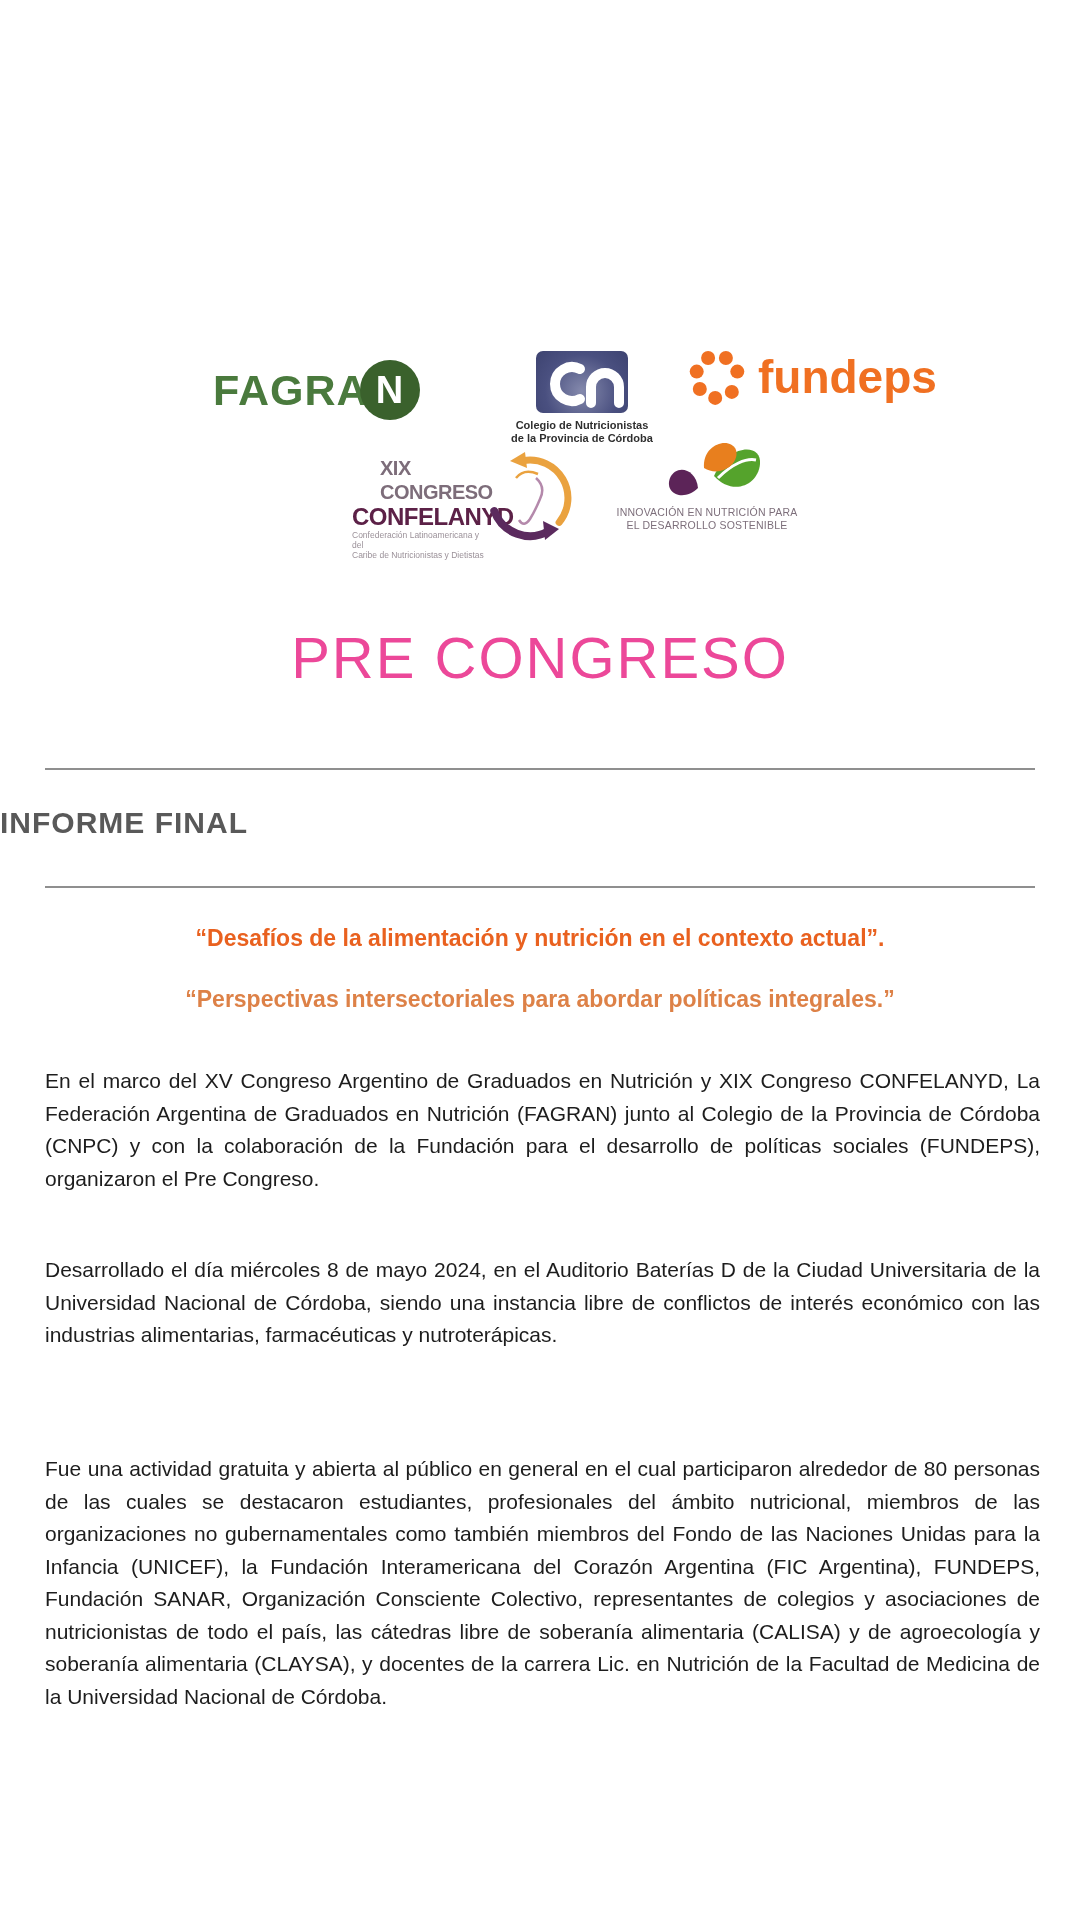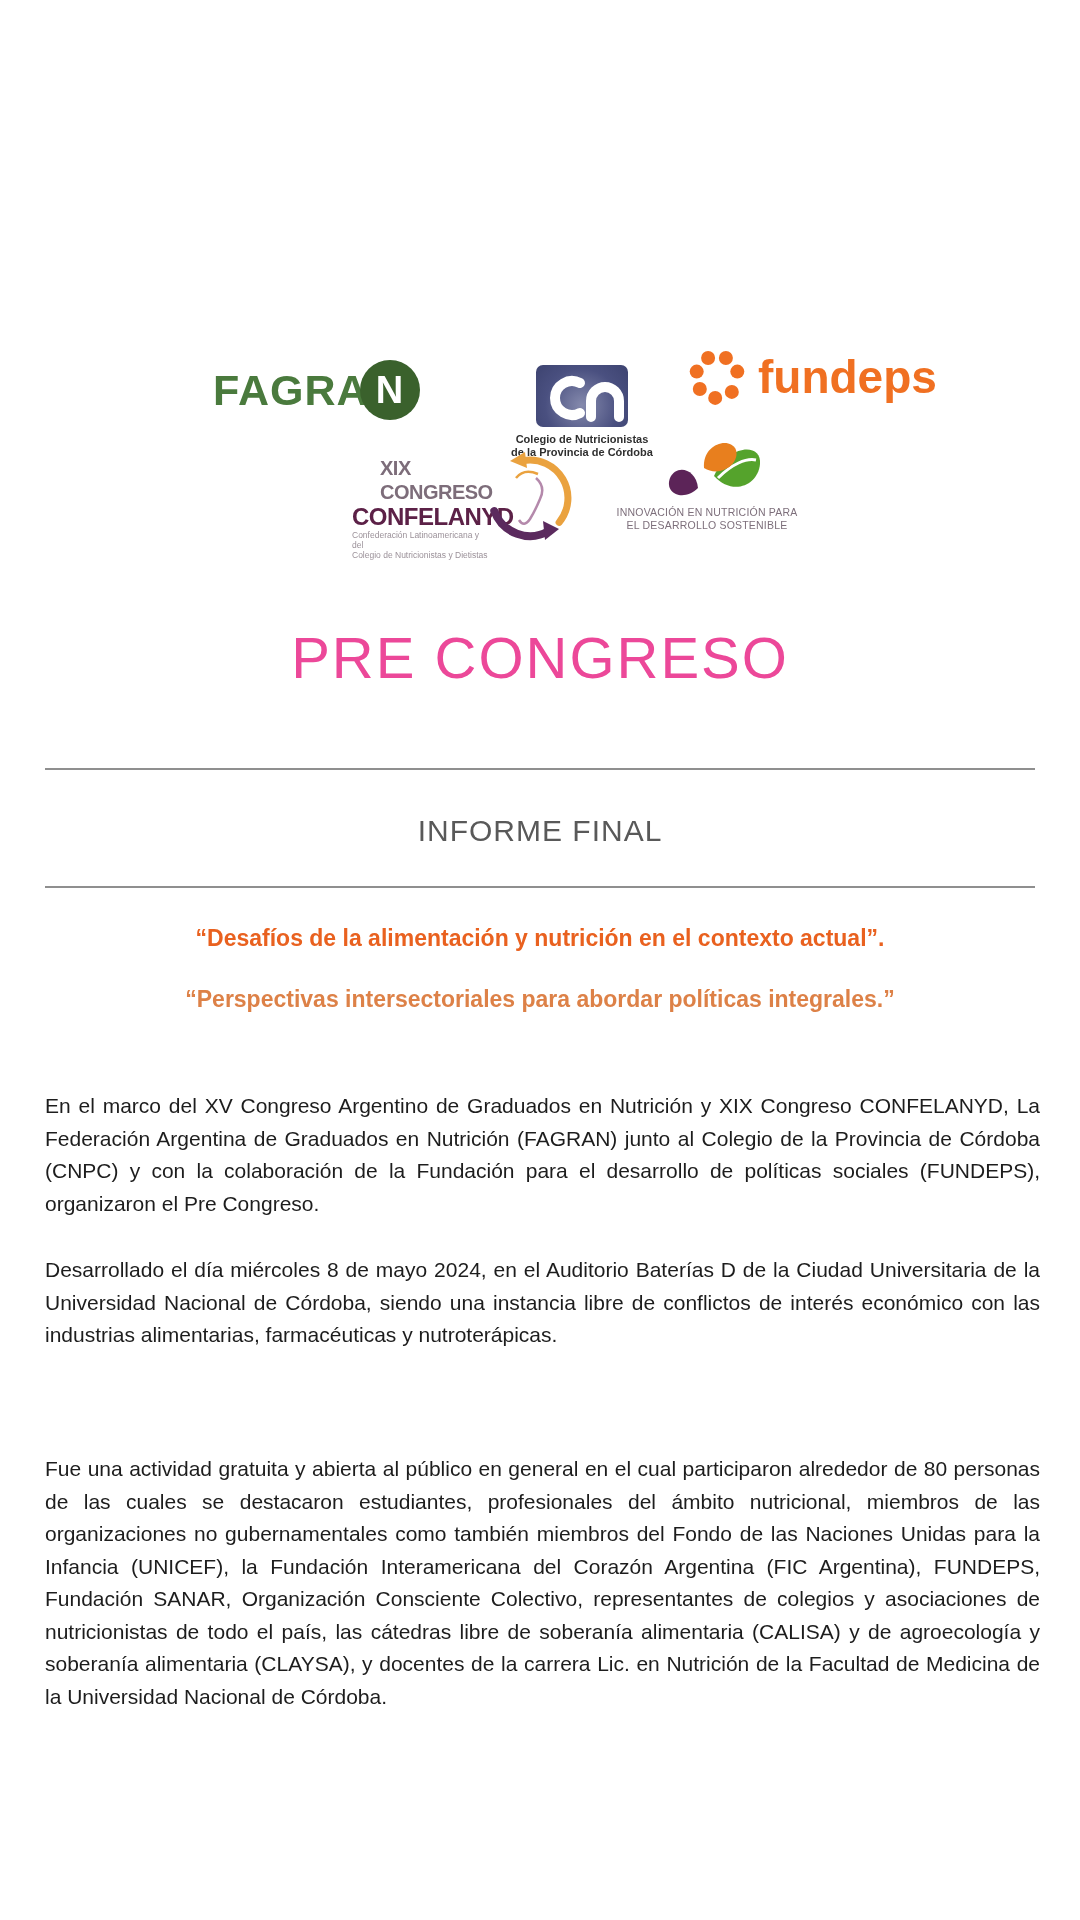--- a/index.html
+++ b/index.html
@@ -9,50 +9,50 @@
     background:#ffffff;
     font-family:"Liberation Sans",sans-serif;
     overflow:hidden;
   }
   
   .fagran{position:absolute;left:213px;top:360px;display:flex;align-items:center;}
   .fagran-text{font-size:43px;font-weight:700;color:#4a7a3d;letter-spacing:1px;}
   .fagran-circle{width:60px;height:60px;border-radius:50%;background:#3a612c;margin-left:-9px;
     display:flex;align-items:center;justify-content:center;}
   .fagran-circle span{color:#ffffff;font-size:38px;font-weight:700;}
-  .cn{position:absolute;left:536px;top:365px;width:92px;text-align:center;}
+  .cn{position:absolute;left:536px;top:351px;width:92px;text-align:center;}
   .cn-box{width:92px;height:62px;border-radius:7px;
     background:radial-gradient(circle at 50% 65%, #858aad 0%, #4a5080 60%, #3d4370 100%);}
   .cn-caption{width:176px;margin-left:-42px;margin-top:6px;font-size:11px;font-weight:700;
     color:#2f2f2f;line-height:13px;}
   .fundeps{position:absolute;left:686px;top:346px;display:flex;align-items:center;}
   .fundeps-text{margin-left:10px;font-size:46px;font-weight:700;color:#f07022;letter-spacing:0;}
   .confelanyd{position:absolute;left:352px;top:456px;width:140px;}
   .confelanyd-l1{font-size:20px;font-weight:700;color:#7d6d7a;letter-spacing:-0.5px;line-height:24px;margin-left:28px;}
   .confelanyd-l2{font-size:24px;font-weight:800;color:#5c2147;letter-spacing:-0.5px;line-height:26px;}
   .confelanyd-caption{font-size:8.5px;color:#9b9199;line-height:10px;}
   .confe-circle{position:absolute;left:480px;top:444px;}
   .innov{position:absolute;left:648px;top:436px;}
   .innov-caption{position:absolute;left:612px;top:506px;width:190px;text-align:center;
     font-size:10.5px;color:#7d6f7b;line-height:12.5px;letter-spacing:0.2px;}
   
   .doc-title{position:absolute;left:0;top:624px;width:100%;text-align:center;
     font-size:58px;color:#ec4899;letter-spacing:2px;font-weight:400;}
   .rule{position:absolute;left:45px;width:990px;height:2px;background:#8f8f8f;}
   .rule-top{top:768px;}
   .rule-bottom{top:886px;}
-  .section-title{position:absolute;left:0;top:806px;width:100%;text-align:center;
-    font-size:30px;color:#595959;letter-spacing:1px;font-weight:400;margin-top:8px;}
+  .section-title{position:absolute;left:0;top:806px;width:100%;text-align:left;
+    font-size:30px;color:#595959;letter-spacing:1px;font-weight:700;}
   .quote{position:absolute;left:0;width:100%;text-align:center;font-weight:700;font-size:23px;}
   .quote1{top:925px;color:#e9611f;}
   .quote2{top:986px;color:#dd8147;}
   
   .para{position:absolute;left:45px;width:995px;font-size:21px;line-height:32.5px;
     color:#1d1d1d;text-align:justify;}
-  .p1{top:1069px;}
+  .p1{top:1044px;}
   .p2{top:1233px;}
   .p3{top:1348px;}
   .p4{top:1432px;}
   .ital{font-style:italic;}
 </style>
 </head>
 <body>
 
 <div class="page">
 
@@ -87,21 +87,21 @@
       <circle cx="45.8" cy="45.9" r="7" fill="#f07022"></circle>
     </svg>
     <span class="fundeps-text">fundeps</span>
   </div>
 
   <div class="confelanyd">
     <div class="confelanyd-l1">XIX CONGRESO</div>
     <div class="confelanyd-l2">CONFELANYD</div>
     <div class="confelanyd-caption">
       <div>Confederación Latinoamericana y del</div>
-      <div>Colegio de Nutricionistas y Dietistas</div>
+      <div>Caribe de Nutricionistas y Dietistas</div>
     </div>
   </div>
 
   <div class="confe-circle">
     <svg width="100" height="108" viewBox="0 0 100 108">
       <path d="M43.4,16.6 A38,38 0 0 1 79.1,78.4" fill="none" stroke="#eaa23f" stroke-width="7" stroke-linecap="round"></path>
       <polygon points="45,8 30,17 47,24" fill="#eaa23f"></polygon>
       <path d="M14.3,67 A38,38 0 0 0 69,86.9" fill="none" stroke="#5b2a5e" stroke-width="8" stroke-linecap="round"></path>
       <polygon points="79,85 63,77 65,96" fill="#5b2a5e"></polygon>
       <path d="M58,30 q-14,-6 -22,4" fill="none" stroke="#eaa23f" stroke-width="2.5"></path>

